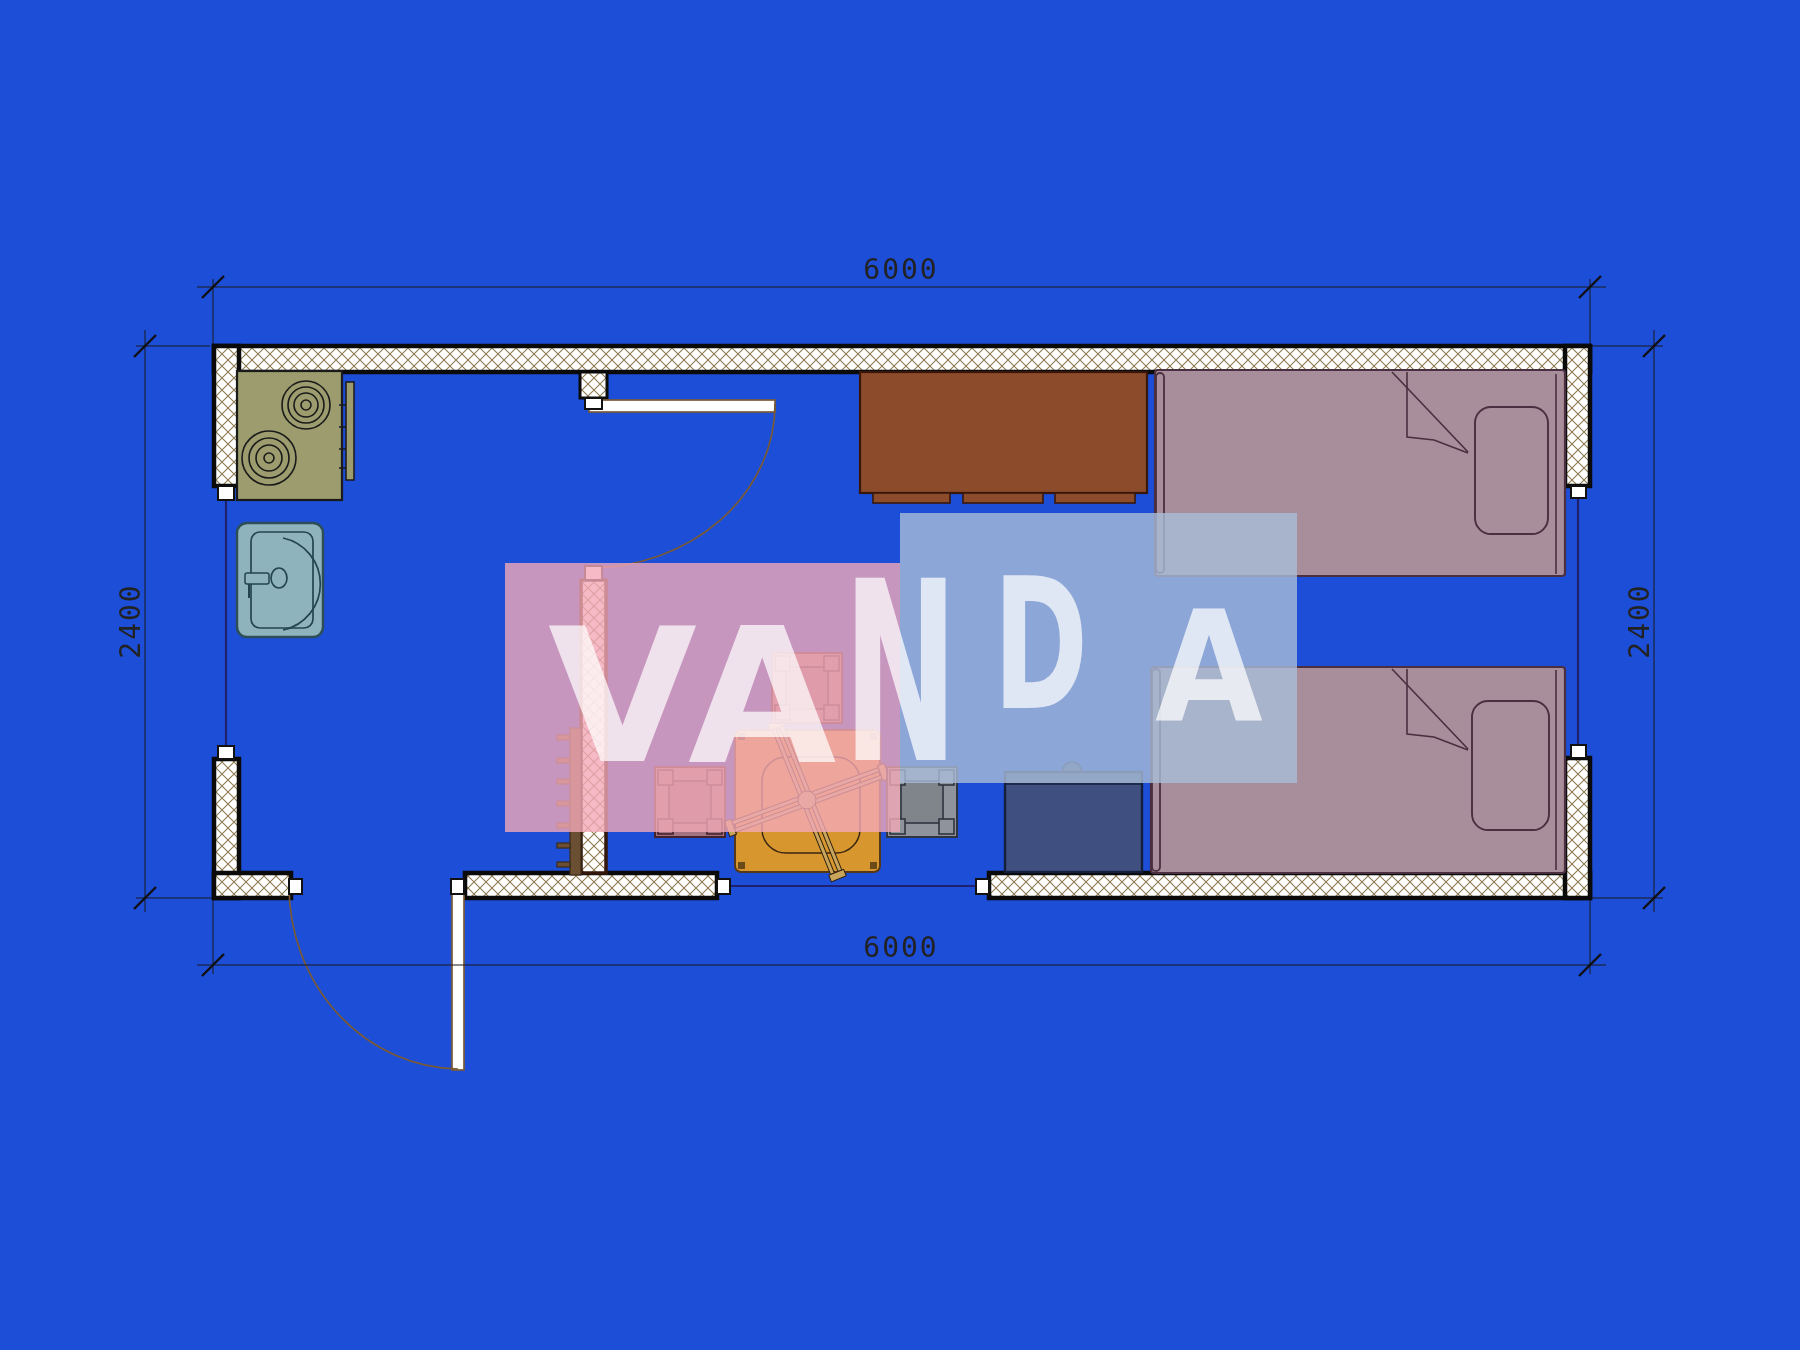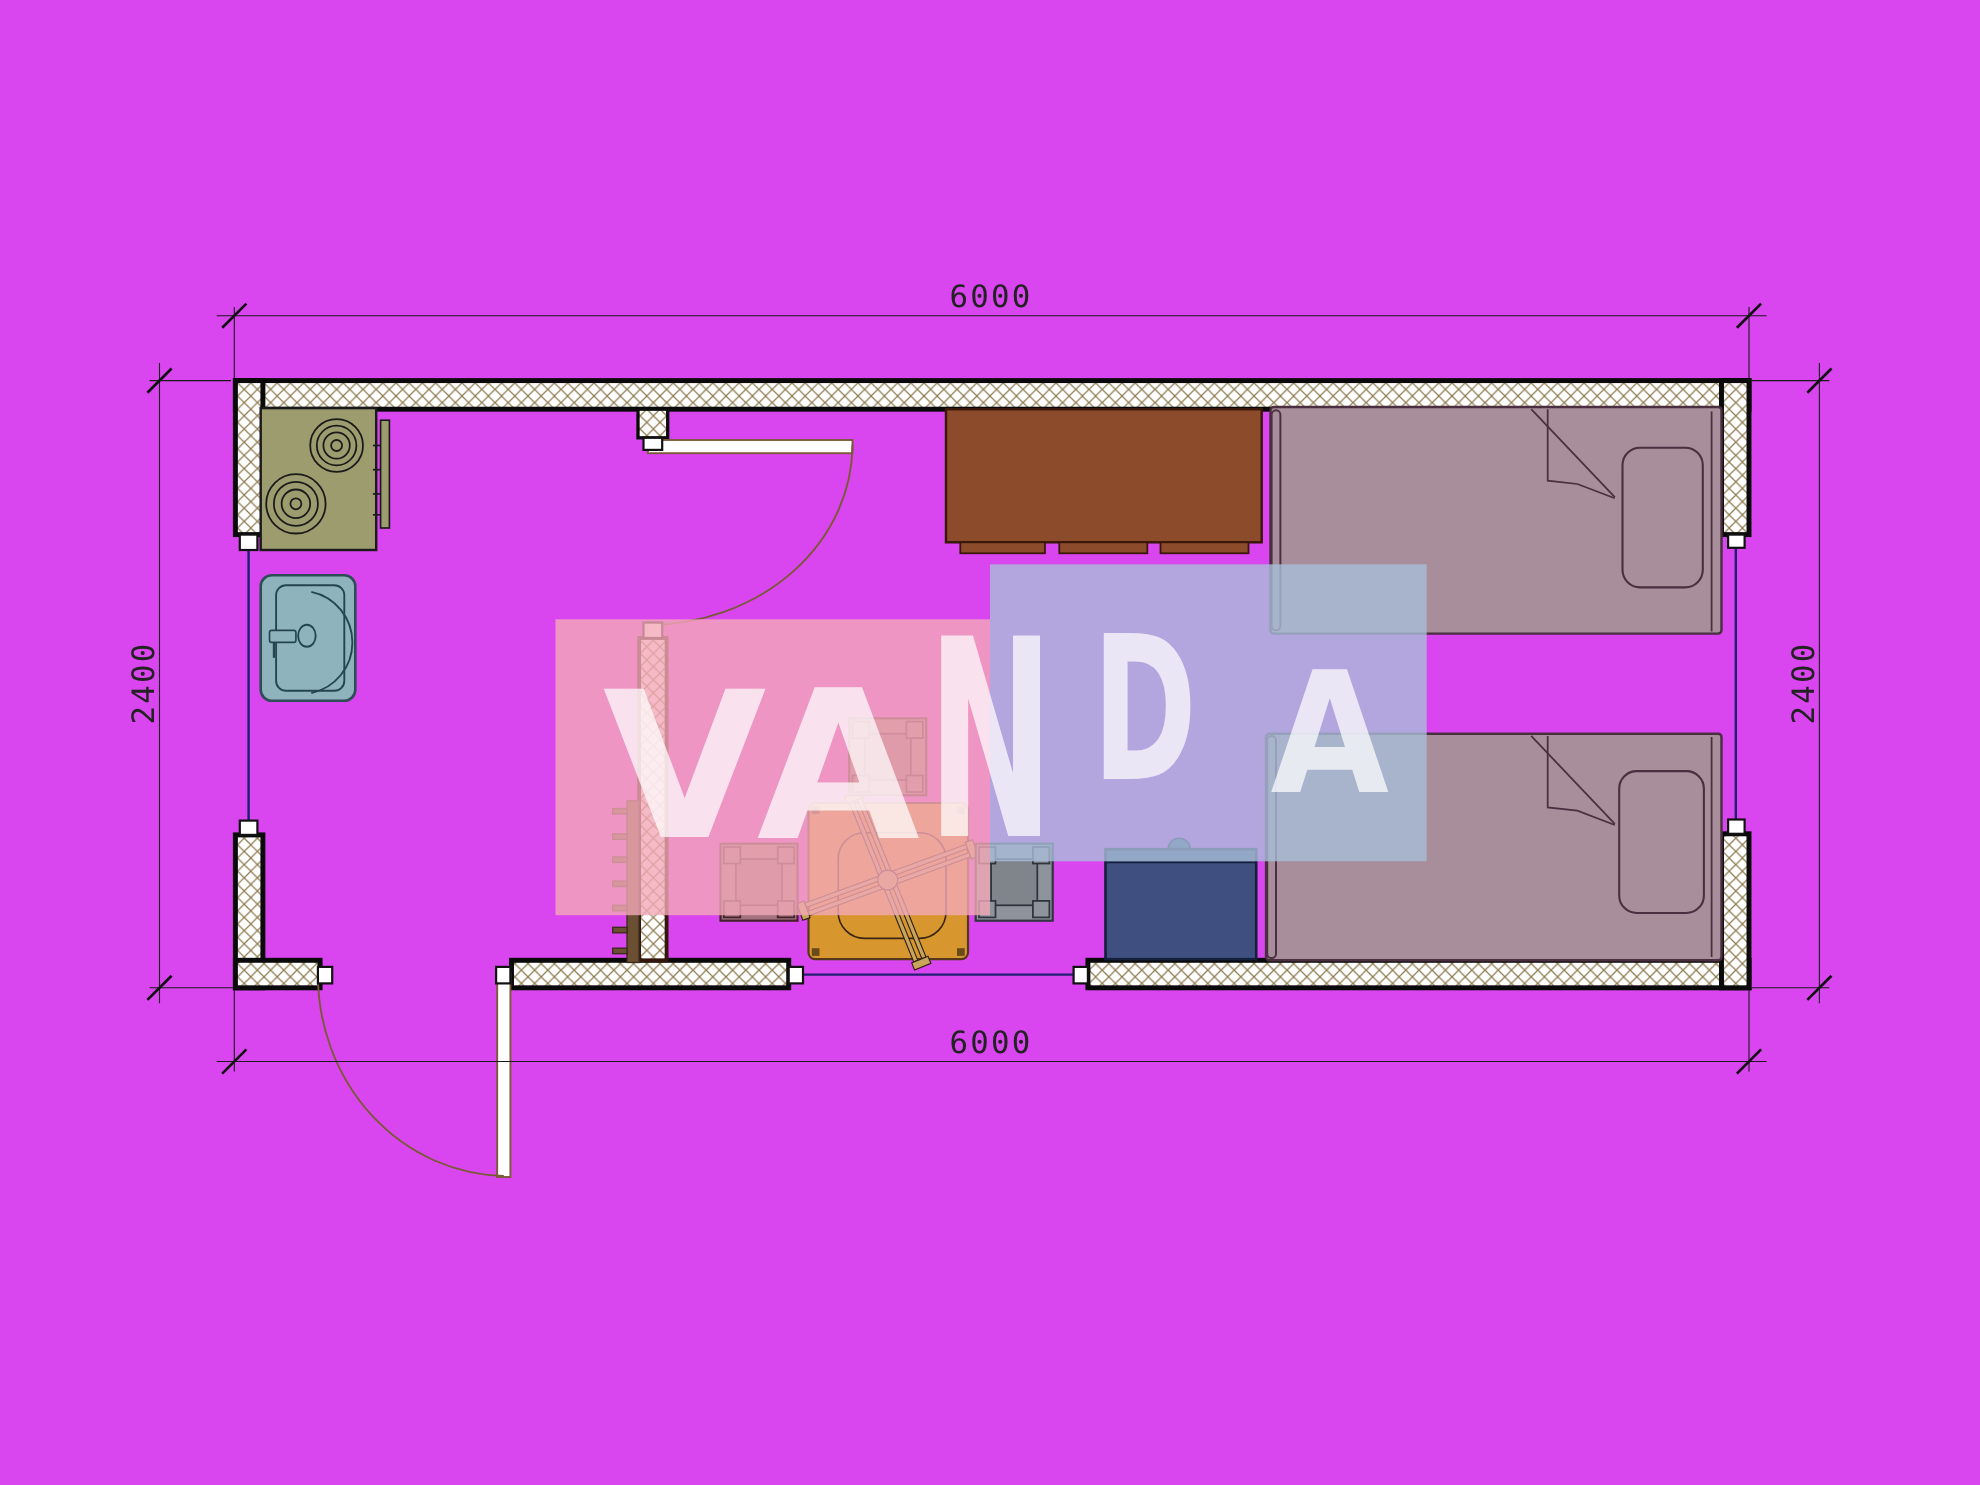--- a/index.html
+++ b/index.html
@@ -1,16 +1,16 @@
 <!DOCTYPE html>
 <html><head>
 <meta charset="utf-8">
 <style>
   html,body{margin:0;padding:0;background:#ffffff;}
-  .stage{position:relative;width:1800px;height:1350px;background:#d946ef;overflow:hidden;
+  .stage{position:relative;width:1800px;height:1350px;background:#1d4ed8;overflow:hidden;
          font-family:"DejaVu Sans","Liberation Sans",sans-serif;text-align:right;}
   svg{position:absolute;left:0;top:0;}
   .dimtext{font-family:"DejaVu Sans Mono","Liberation Mono",monospace;
            font-size:28px;fill:#222;letter-spacing:2px;}
   .wm-letter{font-family:"DejaVu Sans","Liberation Sans",sans-serif;font-weight:700;
              fill:#ffffff;fill-opacity:0.72;}
 </style>
 </head>
 <body>
 

